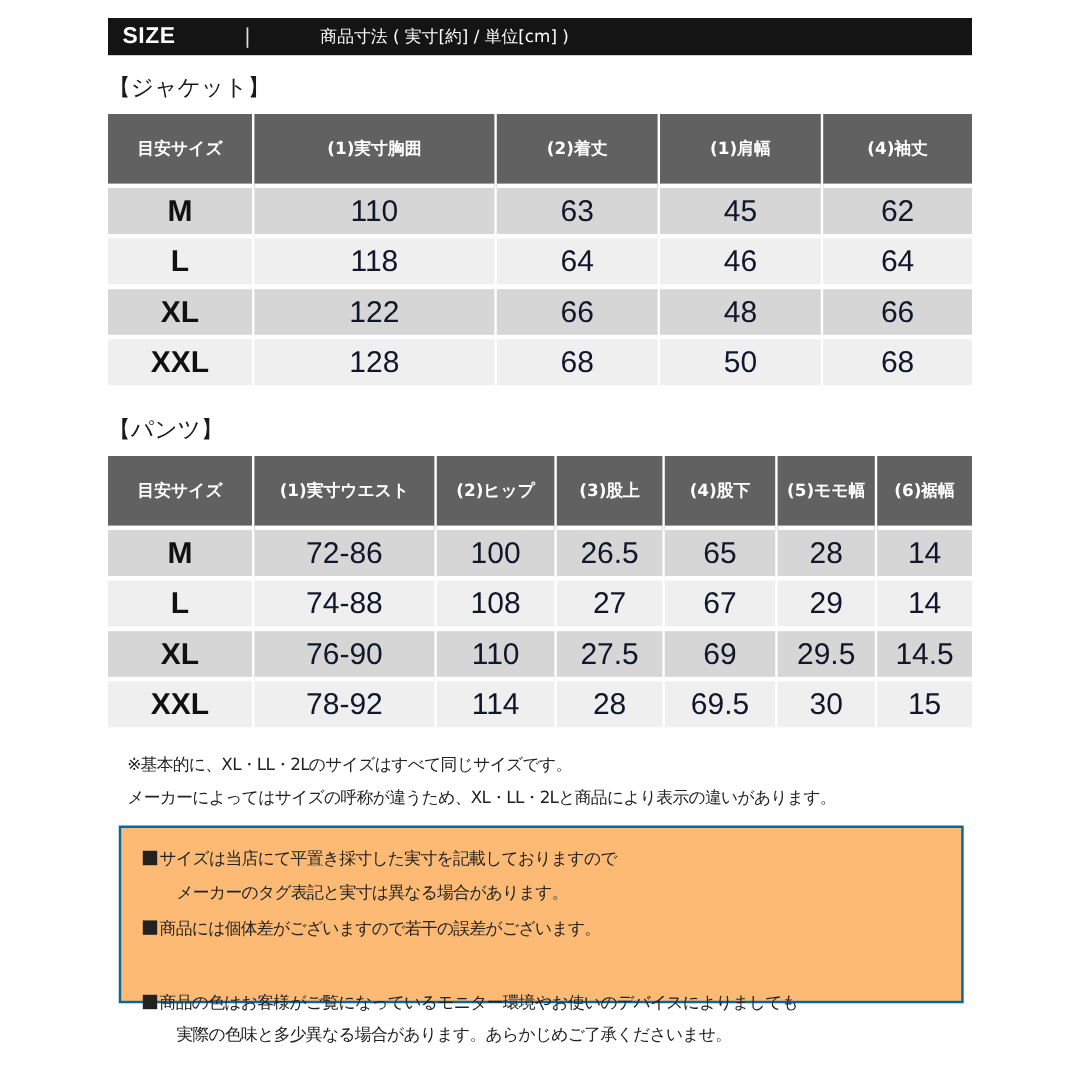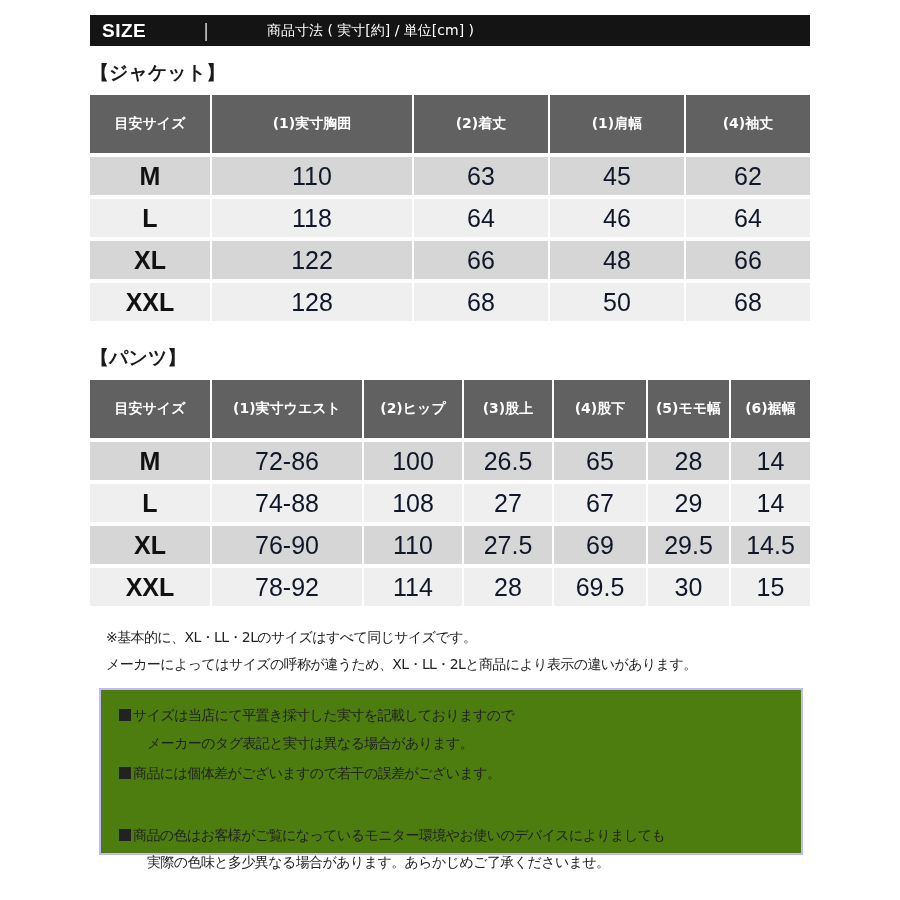--- a/index.html
+++ b/index.html
@@ -10,21 +10,21 @@
     .title-bar {
       position: absolute; left: 90px; top: 15px; width: 720px; height: 31px;
       background: #141414; color: #fff; display: flex; align-items: center;
       box-sizing: border-box; padding-left: 12px; gap: 48px;
     }
     .title-bar .size-label { font-family: "Liberation Sans", sans-serif; font-weight: bold; font-size: 19px; letter-spacing: 0.5px; }
     .title-bar .sep { font-size: 17px; margin: 0 10px 0 9px; color: #ddd; }
     .title-bar .subtitle { font-size: 14px; }
 
     .section-title {
-      position: absolute; left: 90px; font-size: 19px; font-weight: bold; color: #1a1a1a;
+      position: absolute; left: 90px; font-size: 19px; font-weight: normal; color: #1a1a1a;
     }
     table.size-table {
       position: absolute; left: 90px; width: 720px; border-collapse: separate; border-spacing: 2px 0;
       table-layout: fixed; margin-left: -2px;
     }
     table.size-table th {
       background: #616161; color: #fff; font-size: 14px; font-weight: bold; text-align: center;
       height: 58px; padding: 0; border-bottom: 4px solid #fff;
       font-family: "DejaVu Sans", sans-serif;
     }
@@ -34,22 +34,22 @@
     }
     table.size-table tr.odd td { background: #d6d6d6; }
     table.size-table tr.even td { background: #efefef; }
     table.size-table td.size-cell { font-weight: bold; font-size: 25px; color: #111; }
 
     .note {
       position: absolute; left: 106px; font-size: 14px; color: #222; white-space: nowrap;
       font-family: "DejaVu Sans", sans-serif; letter-spacing: -0.6px;
     }
     .notice-box {
-      position: absolute; left: 99px; top: 688px; width: 704px; height: 167px;
-      border: 2px solid #c4b5fd; box-sizing: border-box; background: #4d7c0f;
+      position: absolute; left: 99px; top: 688px; width: 704px; height: 148px;
+      border: 2px solid #0369a1; box-sizing: border-box; background: #fdba74;
     }
     .notice-line {
       position: absolute; left: 18px; font-size: 14px; color: #222; white-space: nowrap;
       letter-spacing: -0.6px;
     }
     .notice-line.indent { left: 46px; }
     .bullet { display: inline-block; width: 12px; height: 12px; background: #222; margin-right: 2px; vertical-align: -1px; }
   </style>
 </head>
 <body>

